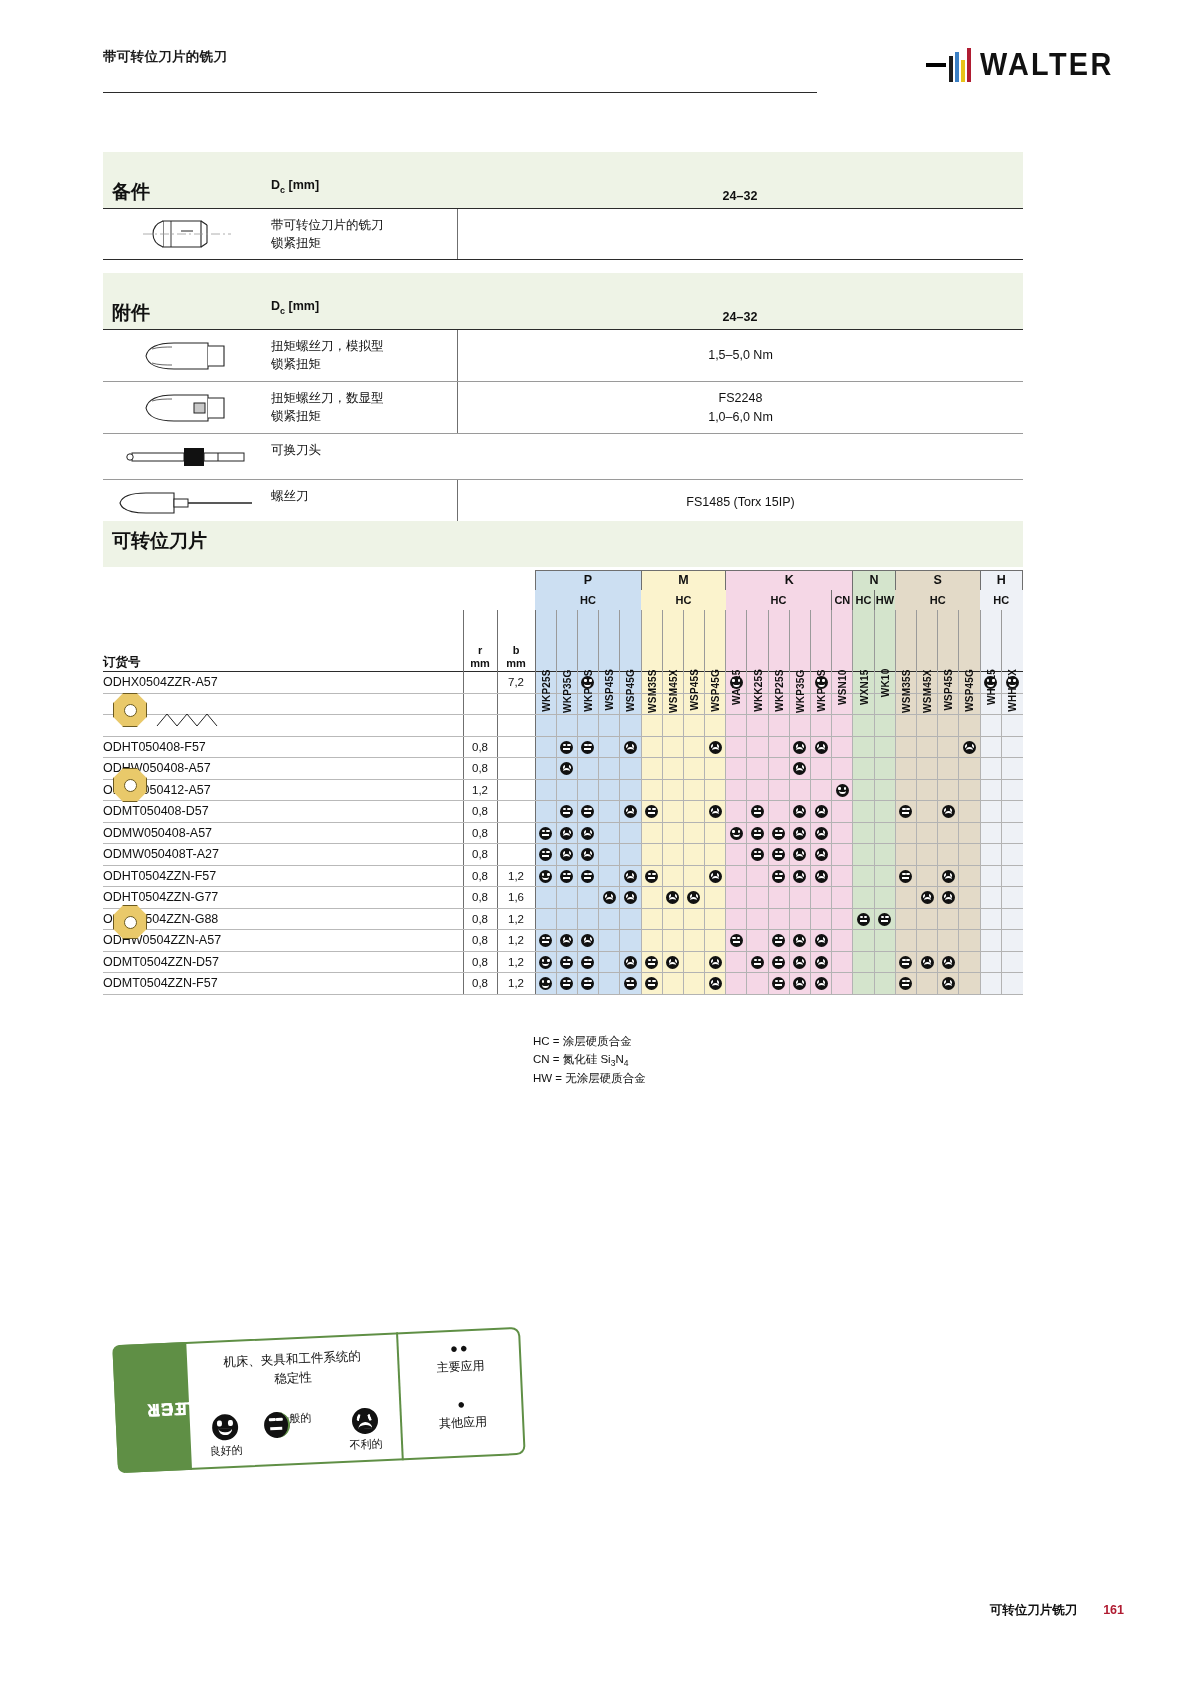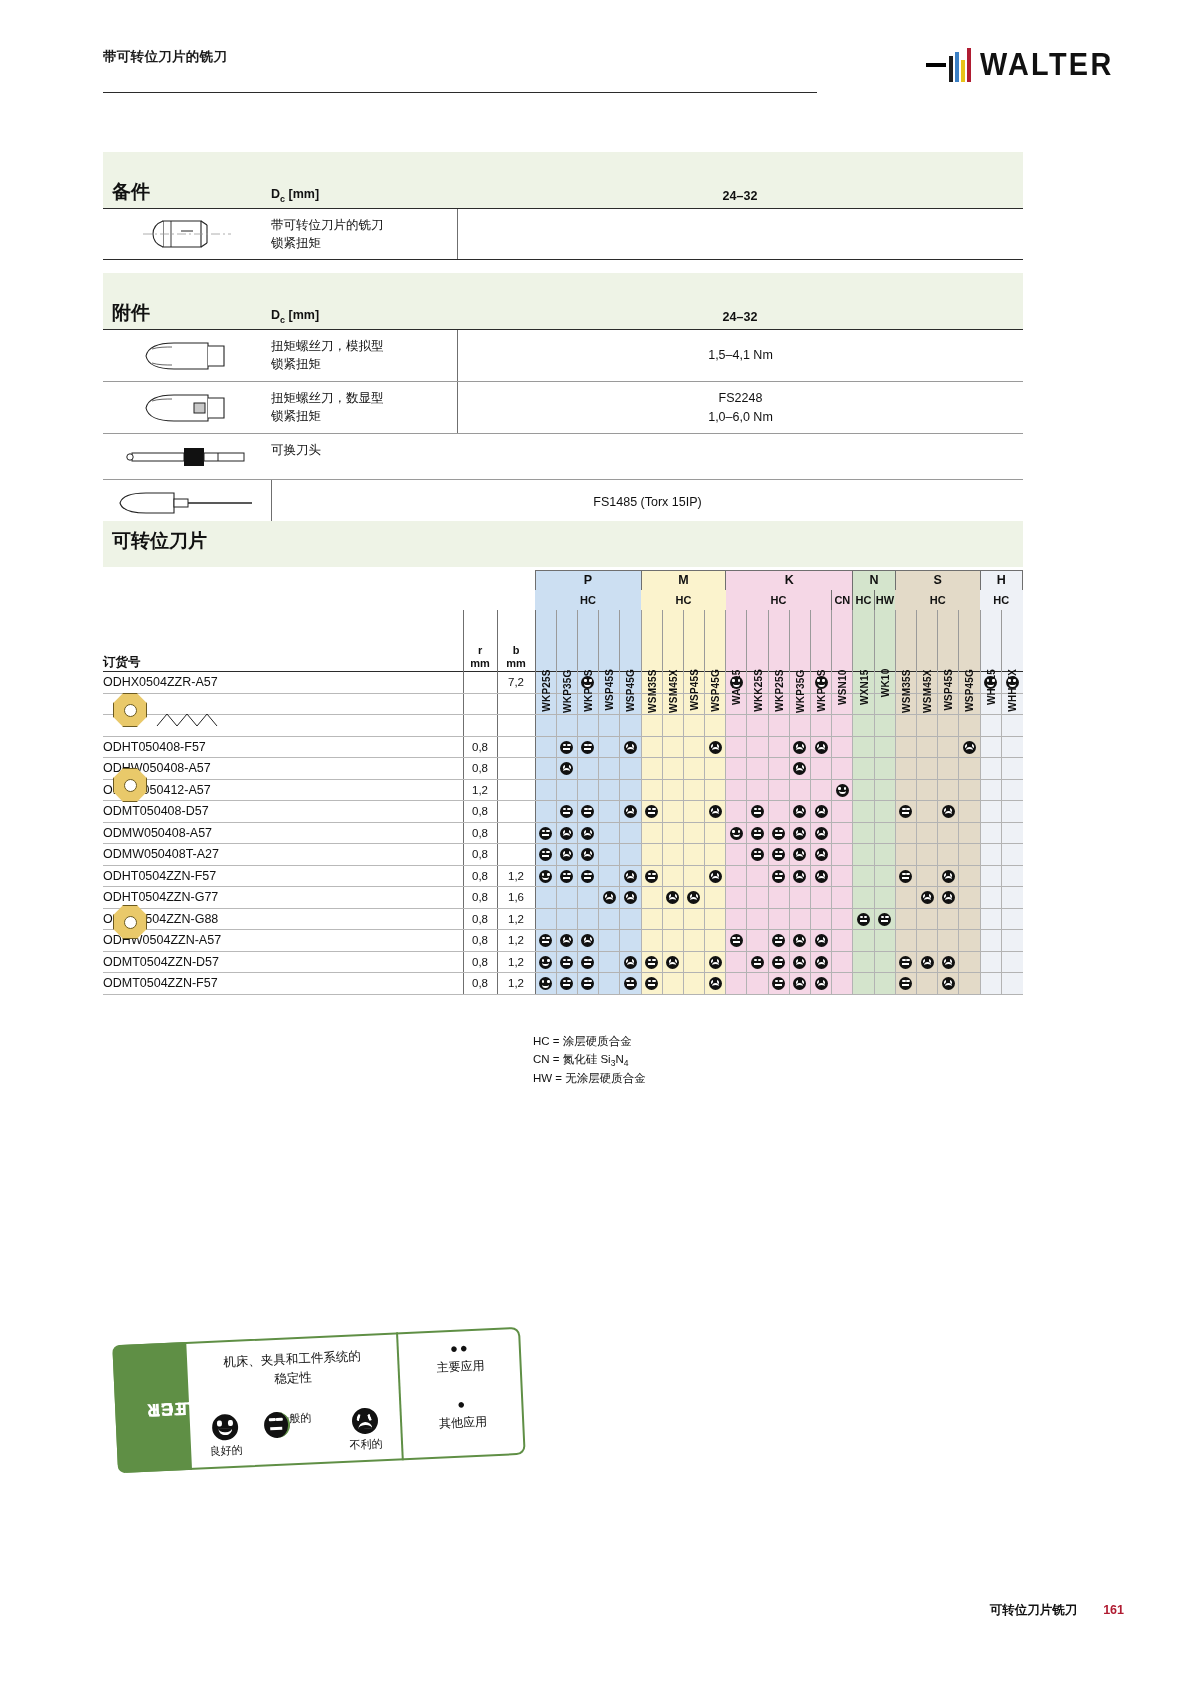--- a/index.html
+++ b/index.html
@@ -27,21 +27,21 @@
   .logo .bars i.b3 { height:22px; background:#e8c318; }
   .logo .bars i.b4 { height:34px; background:#b01c32; }
   .logo .word { font-size:31px; font-weight:700; letter-spacing:2.5px; color:#111;
                 font-family:"Liberation Sans", sans-serif; transform:scaleX(.93); transform-origin:left; }
   .sec-title { font-size:19px; font-weight:700; color:#111; }
 
   
   .kv-table { position:absolute; left:103px; width:920px; }
   .kv-head { display:flex; height:56px; background:#eef3e6; align-items:flex-end; }
   .kv-head .h-title { width:168px; padding-left:9px; padding-bottom:3px; }
-  .kv-head .h-dc { width:186px; font-size:12.5px; font-weight:700; padding-bottom:5px;margin-top:48px; }
+  .kv-head .h-dc { width:186px; font-size:12.5px; font-weight:700; padding-bottom:14px;margin-top:48px; }
   .kv-head .h-dc sub { font-size:9px; }
   .kv-head .h-val { flex:1; text-align:center; font-size:12.5px; font-weight:700; padding-bottom:5px; }
   .kv-row { display:flex; border-top:1px solid #9a9a9a; min-height:46px; }
   .kv-row.first { border-top:1.6px solid #2b2b2b; }
   .kv-row .c-ico { width:168px; display:flex; align-items:center; justify-content:center; }
   .kv-row .c-lbl { width:186px; font-size:12.5px; line-height:1.45; padding:7px 4px 7px 0; }
   .kv-row .c-val { flex:1; text-align:center; font-size:12.5px; line-height:1.45; padding:7px 0;
                    border-left:1px solid #6f6f6f; display:flex; flex-direction:column; justify-content:center; }
   .kv-bottom { border-top:1.6px solid #2b2b2b; }
 
@@ -204,21 +204,21 @@
           <path d="M76 7 L92 7 L92 27 L76 27" fill="#fff" stroke="#222" stroke-width="1.1"></path>
           <path d="M20 10 C26 8,34 8,40 8" fill="none" stroke="#222" stroke-width=".7"></path>
           <path d="M20 24 C26 26,34 26,40 26" fill="none" stroke="#222" stroke-width=".7"></path>
         </svg>
       </div>
       <div class="c-lbl">
         <div>扭矩螺丝刀，模拟型</div>
         <div>锁紧扭矩</div>
       </div>
       <div class="c-val">
-        <div>1,5–4,1 Nm</div>
+        <div>1,5–5,0 Nm</div>
       </div>
     </div>
 
     <div class="kv-row" style="min-height:52px;">
       <div class="c-ico">
         <svg class="icon-svg" width="110" height="34" viewBox="0 0 110 34">
           <path d="M14 17 C16 8,26 4,42 4 L76 4 L76 30 L42 30 C26 30,16 26,14 17 Z" fill="#fff" stroke="#222" stroke-width="1.1"></path>
           <path d="M76 7 L92 7 L92 27 L76 27" fill="#fff" stroke="#222" stroke-width="1.1"></path>
           <rect x="62" y="12" width="11" height="10" fill="#c9c9c9" stroke="#222" stroke-width="1"></rect>
           <path d="M20 10 C26 8,34 8,40 8" fill="none" stroke="#222" stroke-width=".7"></path>
@@ -249,20 +249,23 @@
       </div>
     </div>
 
     <div class="kv-row">
       <div class="c-ico">
         <svg class="icon-svg" width="150" height="26" viewBox="0 0 150 26">
           <path d="M8 13 C10 6,20 3,34 3 L62 3 L62 23 L34 23 C20 23,10 20,8 13 Z" fill="#fff" stroke="#222" stroke-width="1.1"></path>
           <rect x="62" y="9" width="14" height="8" fill="#fff" stroke="#222" stroke-width="1"></rect>
           <line x1="76" y1="13" x2="140" y2="13" stroke="#222" stroke-width="1.4"></line>
         </svg>
+      </div>
+      <div class="c-lbl">
+        <div>螺丝刀</div>
       </div>
       <div class="c-val">
         <div>FS1485 (Torx 15IP)</div>
       </div>
     </div>
     <div class="kv-bottom"></div>
   </div>
 
   <div class="ins-band">
     <div class="t">可转位刀片</div>

